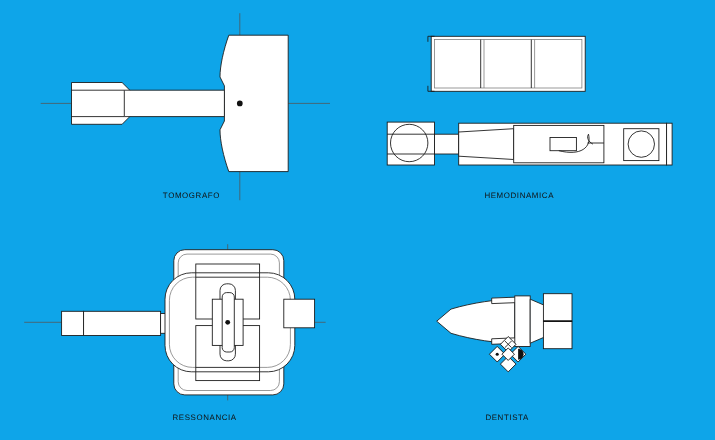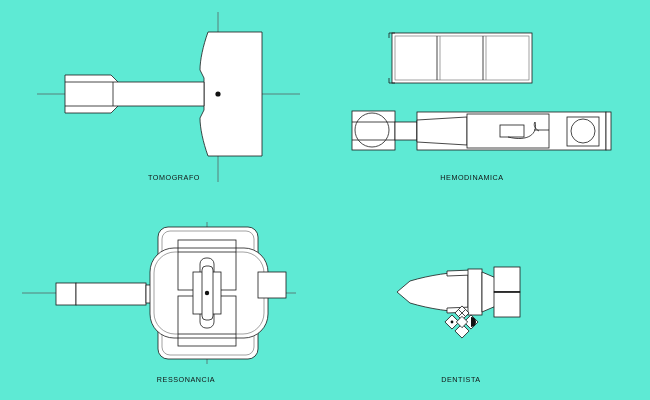--- a/index.html
+++ b/index.html
@@ -10,21 +10,21 @@
   body {
     width: 650px;
     height: 400px;
     font-family: "Liberation Sans", sans-serif;
     overflow: hidden;
   }
   #sheet {
     position: relative;
     width: 650px;
     height: 400px;
-    background: #5eead4;
+    background: #0ea5e9;
   }
   svg.drawing {
     position: absolute;
     top: 0;
     left: 0;
     width: 650px;
     height: 400px;
     display: block;
   }
   .ln {

